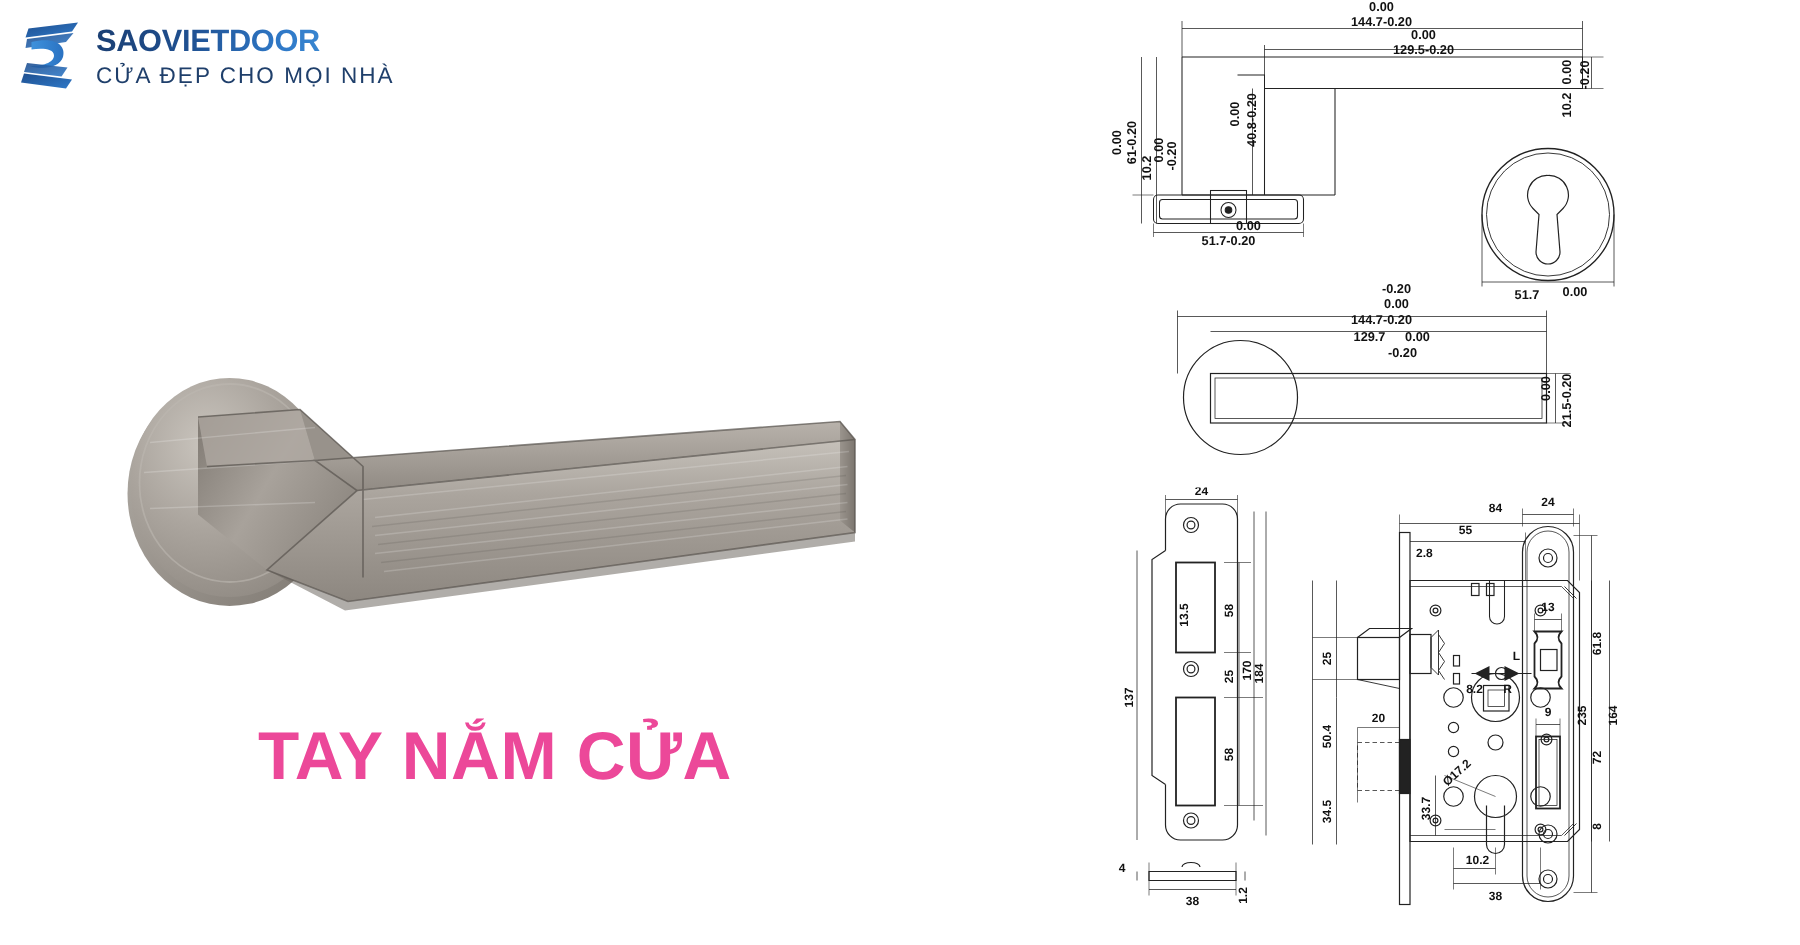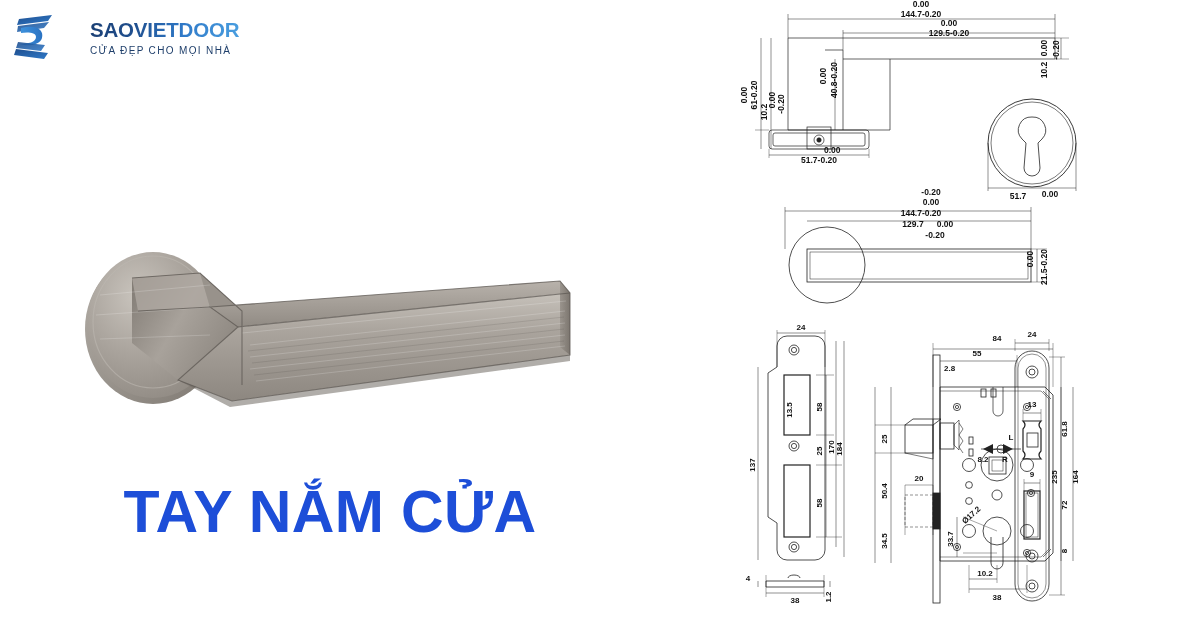--- a/index.html
+++ b/index.html
@@ -9,37 +9,37 @@
     font-family: "Liberation Sans", sans-serif;
     position: relative;
     overflow: hidden;
   }
 
   
   .logo-block {
     position: absolute;
     left: 8px; top: 8px;
     width: 250px; height: 58px;
-    display: flex; align-items: center; gap: 26px;
+    display: flex; align-items: center;
   }
   .logo-mark { width: 52px; height: 52px; flex: none; }
   .logo-text-wrap { margin-left: 4px; padding-top: 2px; }
   .logo-word {
     font-size: 20.5px;
     font-weight: 700;
     letter-spacing: -0.2px;
     line-height: 1;
     background: linear-gradient(100deg,#1b3f73 0%,#1f4f8f 30%,#2f79c8 62%,#4a9fe0 100%);
     -webkit-background-clip: text;
     background-clip: text;
     color: transparent;
     white-space: nowrap;
   }
   .logo-tag {
-    font-size: 10px;
+    font-size: 15px;
     font-weight: 500;
     color: #1f3f6b;
     letter-spacing: 1.35px;
     line-height: 1;
     margin-top: 5px;
     white-space: nowrap;
   }
 
   
   .product-photo {
@@ -49,23 +49,23 @@
   }
 
   
   .title-block {
     position: absolute;
     left: 0; top: 478px;
     width: 660px;
     text-align: center;
   }
   .title-line {
-    font-size: 59px;
+    font-size: 45px;
     font-weight: 700;
-    color: #1d4ed8;
+    color: #ec4899;
     line-height: 1.16;
     letter-spacing: 0.4px;
     white-space: nowrap;
   }
 
   
   .drawings {
     position: absolute;
     left: 725px; top: 0;
     width: 475px; height: 590px;

